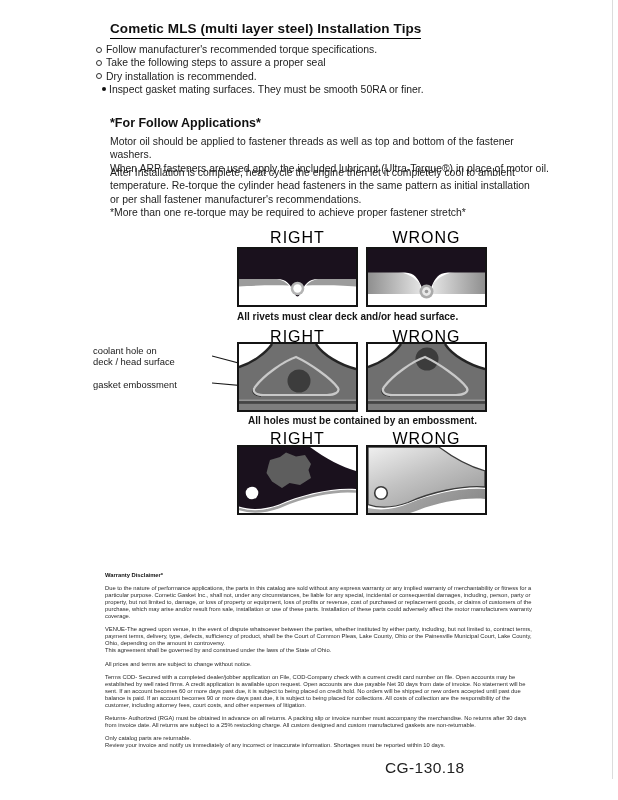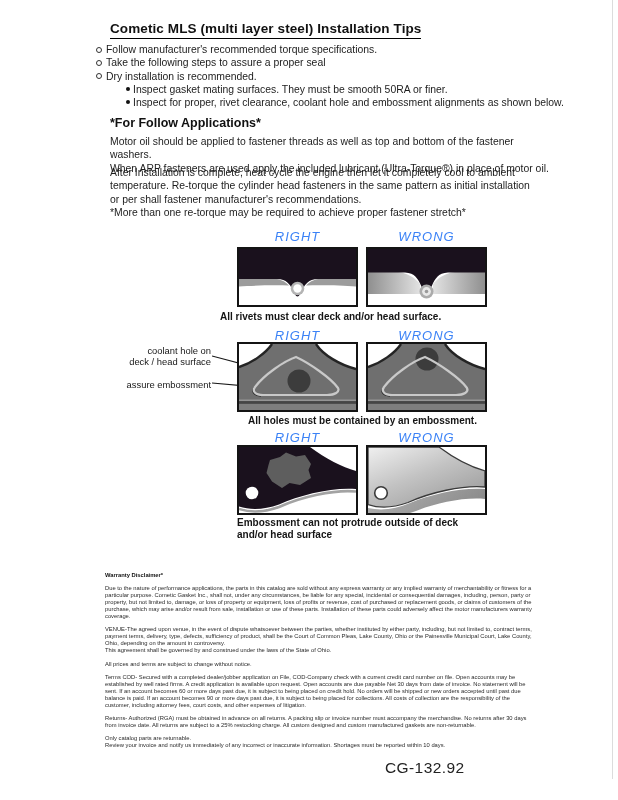--- a/index.html
+++ b/index.html
@@ -16,44 +16,44 @@
     font-size:13.5px; font-weight:bold; color:#111;
     border-bottom:1.6px solid #000; padding-bottom:2px; letter-spacing:0.1px;
   }
 
   .bullets { position:absolute; left:96px; top:43px; font-size:10.4px; line-height:13.3px; }
   .bullets .row, .subbullets .row { display:flex; align-items:flex-start; }
   .marker-o {
     display:inline-block; width:4px; height:4px; border:1px solid #333; border-radius:50%;
     margin:3.6px 4px 0 0; flex:none;
   }
-  .subbullets { position:absolute; left:126px; top:83px; font-size:10.4px; line-height:13.3px; }
+  .subbullets { position:absolute; left:102px; top:83px; font-size:10.4px; line-height:13.3px; }
   .marker-dot {
     display:inline-block; width:4px; height:4px; background:#111; border-radius:50%;
     margin:3.8px 3px 0 0; flex:none;
   }
 
   .diesel-head { position:absolute; left:110px; top:116px; font-size:12.5px; font-weight:bold; color:#111; }
   .body-par { position:absolute; left:110px; width:440px; font-size:10.4px; line-height:13.4px; }
   .par1 { top:135px; }
   .par2 { top:166px; }
   .note { top:206px; }
 
-  .rw-label { position:absolute; width:121px; text-align:center; font-size:13px; letter-spacing:1px; color:#3b82f6;font-style:italic; }
+  .rw-label { position:absolute; width:121px; text-align:center; font-size:16px; letter-spacing:1px; color:#000000; }
   .diag-box {
     position:absolute; width:117px; height:56px;
     border:2px solid #141414; background:#fff; overflow:hidden;
   }
   .diag-box.tall { height:66px; }
   .diag-box svg { display:block; width:117px; height:100%; }
 
   .caption { position:absolute; font-size:10px; font-weight:bold; color:#151515; line-height:12px; }
 
   .annot {
-    position:absolute; left:108px; width:103px; text-align:right;
+    position:absolute; left:93px; width:103px; text-align:left;
     font-size:9.4px; line-height:11px; color:#181818;
   }
   .pointer-overlay { position:absolute; left:212px; top:350px; width:96px; height:42px; }
 
   .legal {
     position:absolute; left:105px; top:572px; width:427px;
     font-size:5.8px; line-height:7px; color:#2a2a2a;
   }
   .legal p { margin:0 0 6.2px 0; }
   .legal p.legal-head { font-weight:bold; color:#111; }
@@ -80,24 +80,20 @@
     <div class="row">
       <span class="marker-o"></span>
       <span>Dry installation is recommended.</span>
     </div>
   </div>
 
   <div class="subbullets">
     <div class="row">
       <span class="marker-dot"></span>
       <span>Inspect gasket mating surfaces. They must be smooth 50RA or finer.</span>
-    </div>
-    <div class="row">
-      <span class="marker-dot"></span>
-      <span>Inspect for proper, rivet clearance, coolant hole and embossment alignments as shown below.</span>
     </div>
   </div>
 
   <div class="diesel-head">*For Follow Applications*</div>
   <div class="body-par par1 pre">Motor oil should be applied to fastener threads as well as top and bottom of the fastener washers.
 When ARP fasteners are used apply the included lubricant (Ultra-Torque®) in place of motor oil.</div>
   <div class="body-par par2 pre">After Installation is complete, heat cycle the engine then let it completely cool to ambient
 temperature. Re-torque the cylinder head fasteners in the same pattern as initial installation
 or per shall fastener manufacturer's recommendations.</div>
   <div class="body-par note">*More than one re-torque may be required to achieve proper fastener stretch*</div>
@@ -128,28 +124,28 @@
       </defs>
       <path d="M0 23 H30 C40 24 47 29 52 35 L52 45 H0 Z" fill="url(#gw1)"></path>
       <path d="M117 23 H87 C77 24 70 29 65 35 L65 45 H117 Z" fill="url(#gw2)"></path>
       <rect x="0" y="45" width="117" height="11" fill="#ffffff"></rect>
       <path d="M0 0 H117 V23.5 H80 C70 24 67 30 64 36.5 C62 42 60.4 48.5 58.5 48.5 C56.6 48.5 55 42 53 36.5 C50 30 47 24 37 23.5 H0 Z" style="fill:var(--gasket-dark)"></path>
       <circle cx="58.5" cy="42.5" r="7" fill="#ababab"></circle>
       <circle cx="58.5" cy="42.5" r="4.4" fill="#e8e8e8"></circle>
       <circle cx="58.5" cy="42.5" r="1.8" fill="#9a9a9a"></circle>
     </svg>
   </div>
-  <div class="caption" style="left:220px; top:311px;">All rivets must clear deck and/or head surface.</div>
+  <div class="caption" style="left:237px; top:311px;">All rivets must clear deck and/or head surface.</div>
 
   <div class="rw-label" style="left:237px; top:328px;">RIGHT</div>
   <div class="rw-label" style="left:366px; top:328px;">WRONG</div>
 
   <div class="annot pre" style="top:345px;">coolant hole on
 deck / head surface</div>
-  <div class="annot" style="top:379px;">assure embossment</div>
+  <div class="annot" style="top:379px;">gasket embossment</div>
   <svg class="pointer-overlay" viewBox="0 0 96 42">
     <line x1="0" y1="6" x2="76" y2="26" stroke="#181818" stroke-width="1.1"></line>
     <line x1="0" y1="33" x2="46" y2="37" stroke="#181818" stroke-width="1.1"></line>
   </svg>
 
   <div class="diag-box tall" style="left:237px; top:342px;">
     <svg viewBox="0 0 117 66">
       <rect width="117" height="66" style="fill:var(--deck-gray)"></rect>
       <path d="M0 0 H33 C27 9 13 19 0 23 Z" fill="#ffffff"></path>
       <path d="M33 0 C27 9 13 19 0 23" stroke="#242424" stroke-width="2.4" fill="none"></path>
@@ -205,29 +201,27 @@
             <stop offset="1" stop-color="#8c8c8c"></stop>
         </linearGradient>
       </defs>
       <rect width="117" height="66" fill="#ffffff"></rect>
       <path d="M0 66 L0 61 C14 64 28 62 42 56 C64 46.5 96 40 117 42 L117 52 C96 50 68 56 48 64 L42 66 Z" fill="url(#gw4)"></path>
       <path d="M0 0 H71 C87 12 103 20 117 24 V40 C94 38 62 45.5 40 55.5 C26 60.5 12 61.5 0 57.5 Z" fill="url(#gw3)"></path>
       <path d="M0 0 H71 C87 12 103 20 117 24 V40 C94 38 62 45.5 40 55.5 C26 60.5 12 61.5 0 57.5 Z" fill="none" stroke="#3a3a3a" stroke-width="1.3"></path>
       <circle cx="13" cy="46" r="6.3" fill="#ffffff" stroke="#3a3a3a" stroke-width="1.6"></circle>
     </svg>
   </div>
-  <div class="caption pre" style="left:237px; top:517px;">Embossment can not protrude outside of deck
-and/or head surface</div>
 
   <div class="legal">
     <p class="legal-head">Warranty Disclaimer*</p>
     <p class="pre">Due to the nature of performance applications, the parts in this catalog are sold without any express warranty or any implied warranty of merchantability or fitness for a particular purpose.  Cometic Gasket Inc., shall not, under any circumstances, be liable for any special, incidental or consequential damages, including, person, party or property, but not limited to, damage, or loss of property or equipment, loss of profits or revenue, cost of purchased or replacement goods, or claims of customers of the purchase, which may arise and/or result from sale, installation or use of these parts.  Installation of these parts could adversely affect the motor manufacturers warranty coverage.</p>
     <p class="pre">VENUE-The agreed upon venue, in the event of dispute whatsoever between the parties, whether instituted by either party, including, but not limited to, contract terms, payment terms, delivery, type, defects, sufficiency of product, shall be the Court of Common Pleas, Lake County, Ohio or the Painesville Municipal Court, Lake County, Ohio, depending on the amount in controversy.
 This agreement shall be governed by and construed under the laws of the State of Ohio.</p>
     <p class="pre">All prices and terms are subject to change without notice.</p>
     <p class="pre">Terms COD- Secured with a completed dealer/jobber application on File, COD-Company check with a current credit card number on file.  Open accounts may be established by well rated firms.  A credit application is available upon request.  Open accounts are due payable Net 30 days from date of invoice.  No statement will be sent.  If an account becomes 60 or more days past due, it is subject to being placed on credit hold.  No orders will be shipped or new orders accepted until past due balance is paid.  If an account becomes 90 or more days past due, it is subject to being placed for collections.  All costs of collection are the responsibility of the customer, including attorney fees, court costs, and other expenses of litigation.</p>
     <p class="pre">Returns- Authorized (RGA) must be obtained in advance on all returns.  A packing slip or invoice number must accompany the merchandise.  No returns after 30 days from invoice date.  All returns are subject to a 25% restocking charge.  All custom designed and custom manufactured gaskets are non-returnable.</p>
     <p class="pre">Only catalog parts are returnable.
 Review your invoice and notify us immediately of any incorrect or inaccurate information.  Shortages must be reported within 10 days.</p>
   </div>
 
-  <div class="page-code">CG-132.92</div>
+  <div class="page-code">CG-130.18</div>
 </div>
 
 </body></html>

